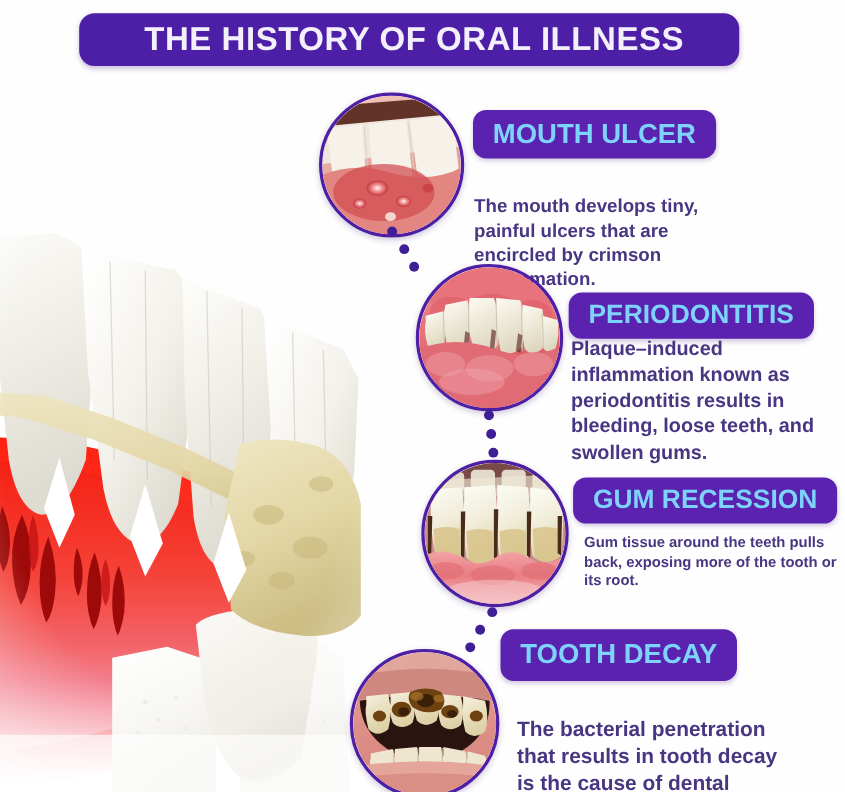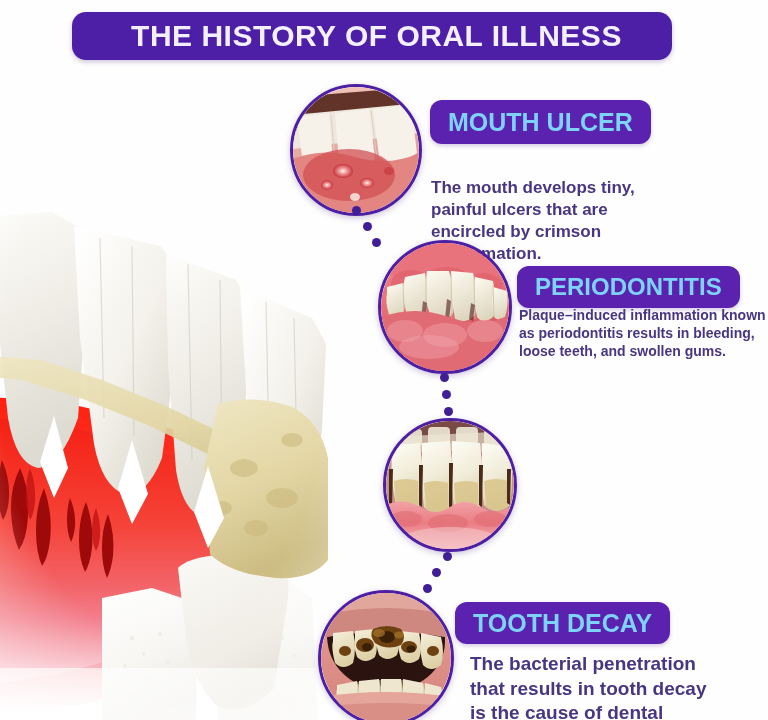--- a/index.html
+++ b/index.html
@@ -300,21 +300,21 @@
 
   <div class="dots">
     <div class="dot" style="left:440px;top:373px;"></div>
     <div class="dot" style="left:442px;top:390px;"></div>
     <div class="dot" style="left:444px;top:407px;"></div>
   </div>
 
   <div class="pill" style="left:517px;top:255px;height:42px;margin-top:11px;">
     <span class="txt" style="font-size:24px;">PERIODONTITIS</span>
   </div>
-  <div class="para" style="left:519px;top:306px;width:248px;font-size:14px;">Plaque–induced inflammation known as periodontitis results in bleeding, loose teeth, and swollen gums.</div>
+  <div class="para" style="left:519px;top:306px;width:248px;font-size:18px;">Plaque–induced inflammation known as periodontitis results in bleeding, loose teeth, and swollen gums.</div>
 
   <div class="photo-circle" style="left:383px;top:418px;width:128px;height:128px;">
     <div class="inner">
       <svg viewBox="0 0 128 128" width="128" height="128" aria-hidden="true">
         <defs>
           <linearGradient id="gr-tooth" x1="0" y1="0" x2="0.25" y2="1">
             <stop offset="0%" stop-color="#fdfdf6"></stop>
               <stop offset="55%" stop-color="#f0ecd8"></stop>
             <stop offset="100%" stop-color="#ddd2a8"></stop>
           </linearGradient>
@@ -367,20 +367,24 @@
       </svg>
     </div>
   </div>
 
   <div class="dots">
     <div class="dot" style="left:443px;top:552px;"></div>
     <div class="dot" style="left:432px;top:568px;"></div>
     <div class="dot" style="left:423px;top:584px;"></div>
   </div>
 
+  <div class="pill" style="left:521px;top:434px;height:42px;">
+    <span class="txt" style="font-size:24px;">GUM RECESSION</span>
+  </div>
+  <div class="para" style="left:531px;top:484px;width:238px;font-size:13.5px;">Gum tissue around the teeth pulls back, exposing more of the tooth or its root.</div>
 
   <div class="photo-circle" style="left:318px;top:590px;width:130px;height:130px;">
     <div class="inner">
       <svg viewBox="0 0 130 130" width="130" height="130" aria-hidden="true">
         <defs>
           <linearGradient id="td-lip" x1="0" y1="0" x2="0" y2="1">
             <stop offset="0%" stop-color="#e9a096"></stop>
               <stop offset="100%" stop-color="#d3817a"></stop>
           </linearGradient>
           <linearGradient id="td-tooth" x1="0" y1="0" x2="0.3" y2="1">
@@ -432,18 +436,18 @@
             <path d="M81,87 L81,113"></path>
             <path d="M103,91 L103,112"></path>
         </g>
 
         <path d="M0,104 Q65,94 130,104 L130,130 L0,130 Z" fill="#e6a59b"></path>
         <path d="M0,114 Q65,106 130,114 L130,130 L0,130 Z" fill="#d98e86"></path>
       </svg>
     </div>
   </div>
 
-  <div class="pill" style="left:455px;top:602px;height:42px;">
+  <div class="pill" style="left:455px;top:572px;height:47px;">
     <span class="txt" style="font-size:25px;">TOOTH DECAY</span>
   </div>
   <div class="para" style="left:470px;top:652px;width:250px;font-size:19px;">The bacterial penetration that results in tooth decay is the cause of dental decay.</div>
 
 </div>
 
 </body></html>

